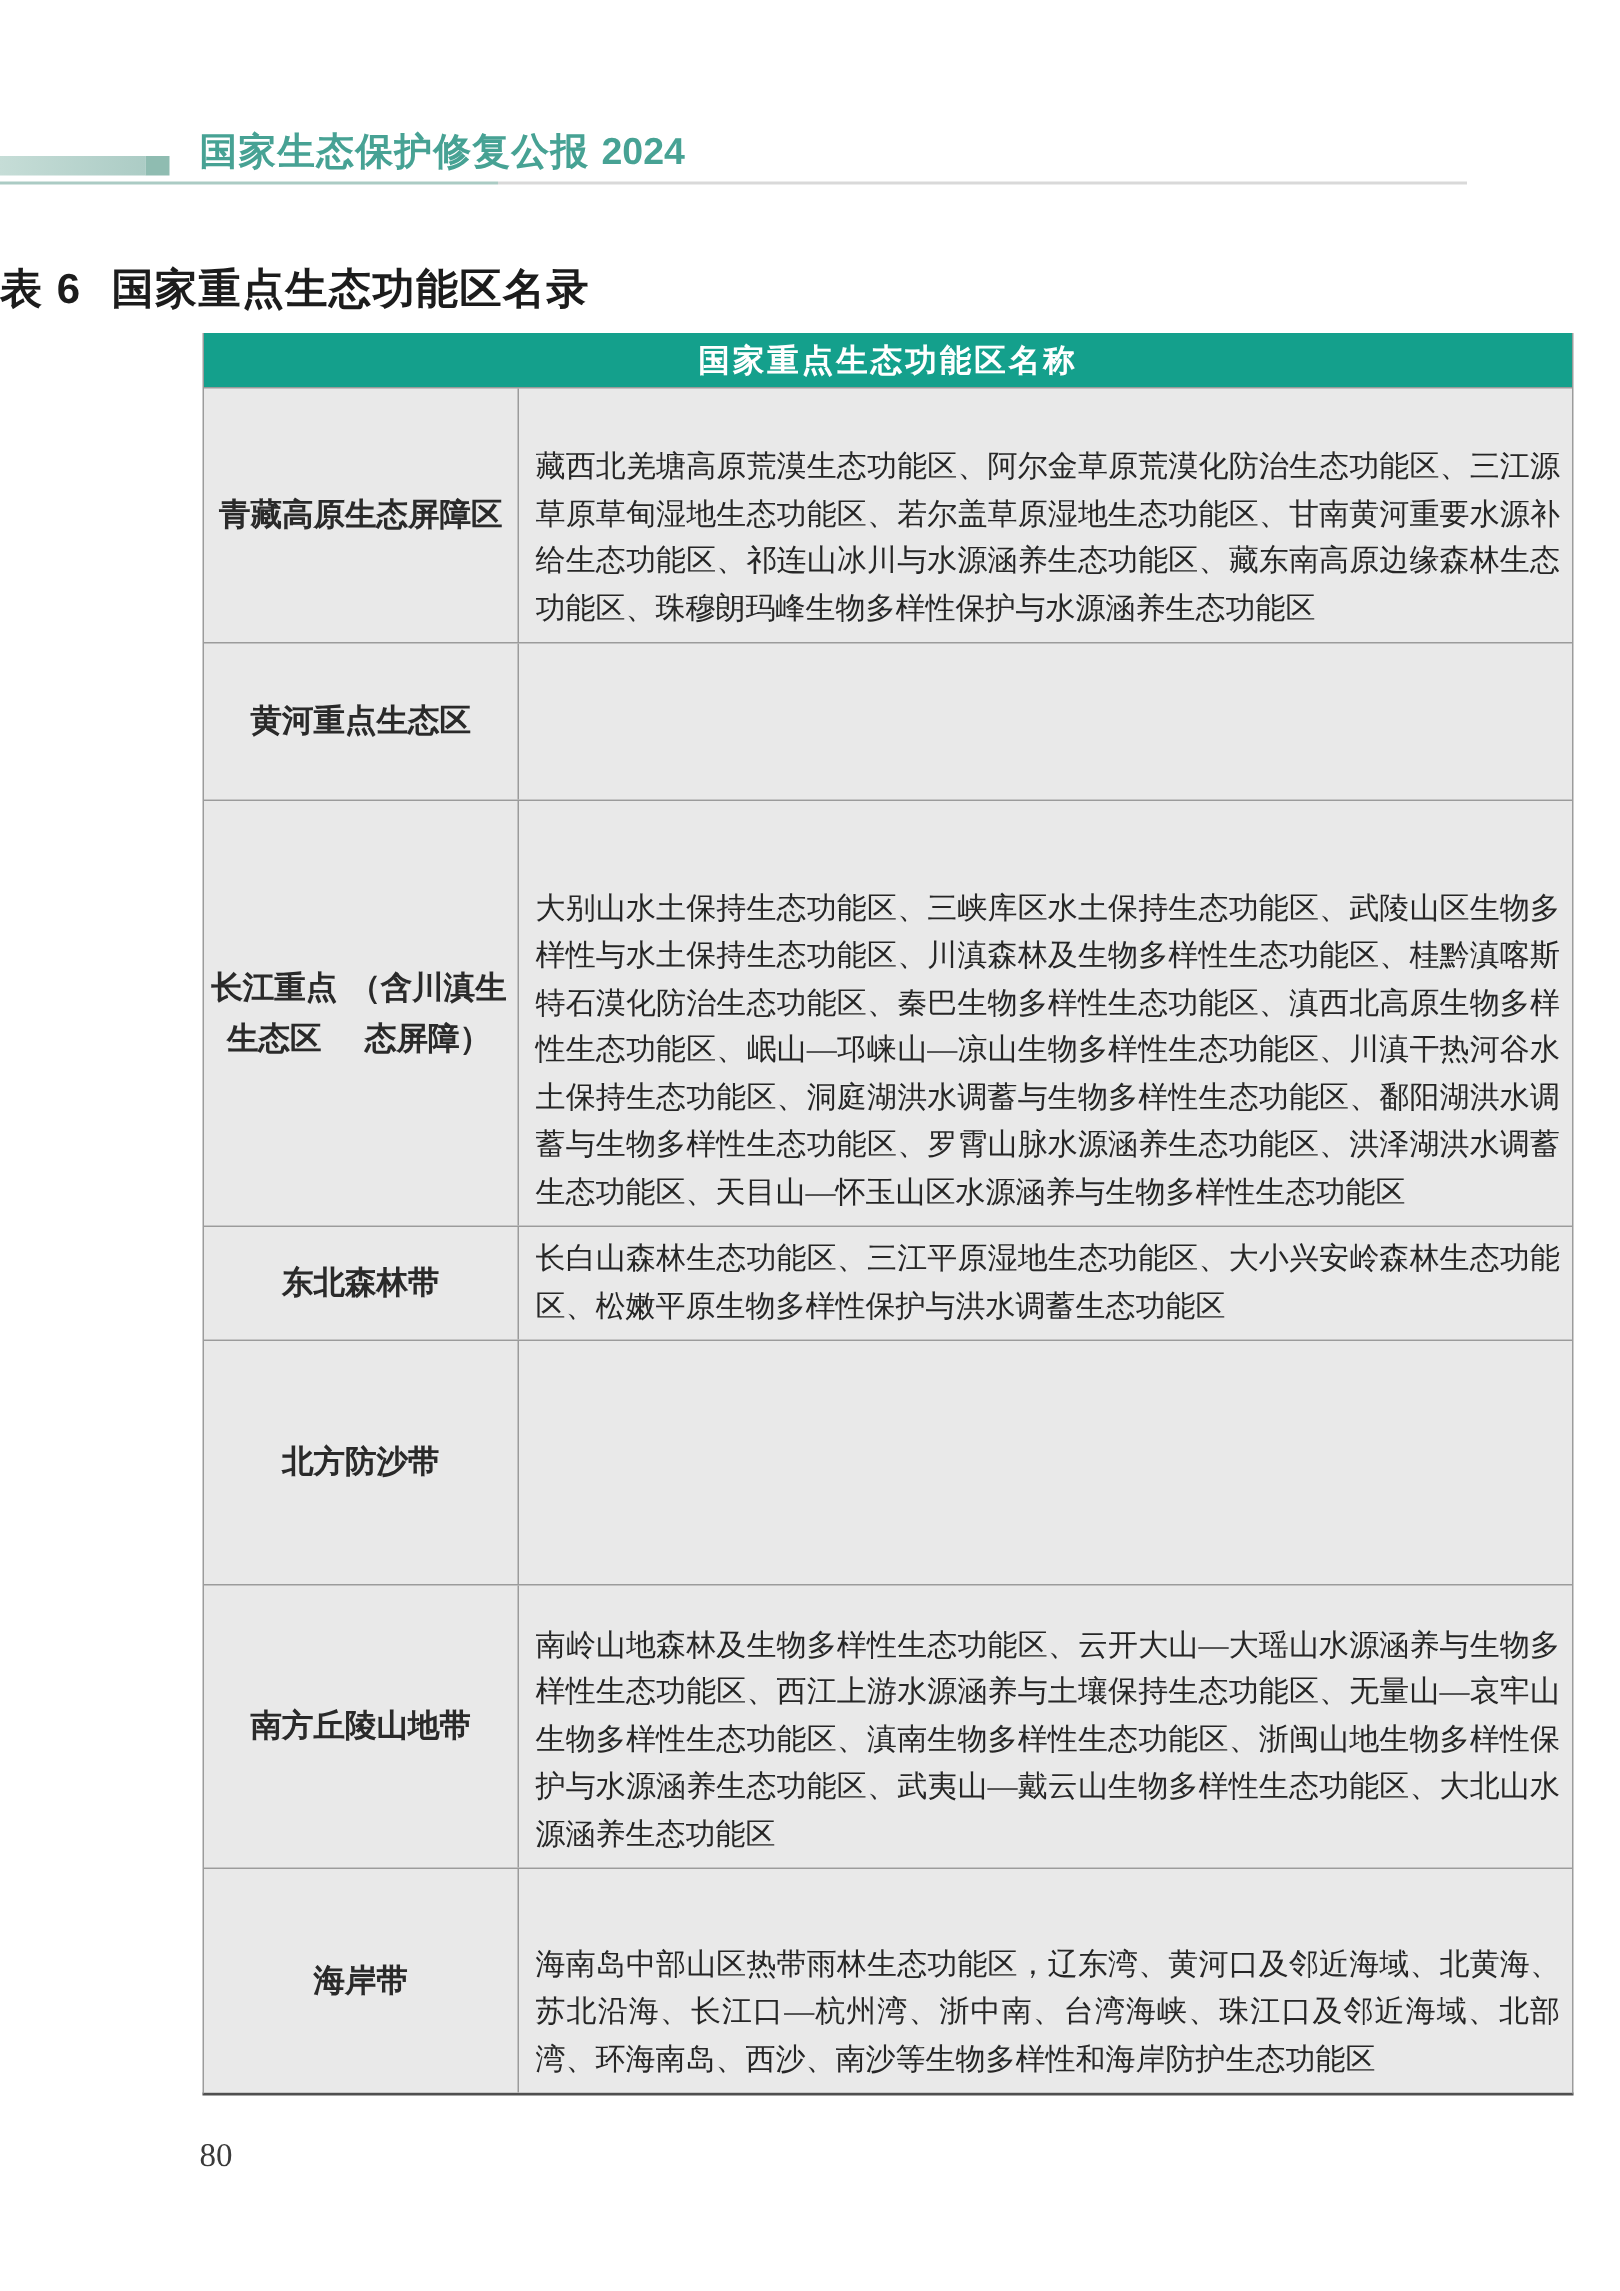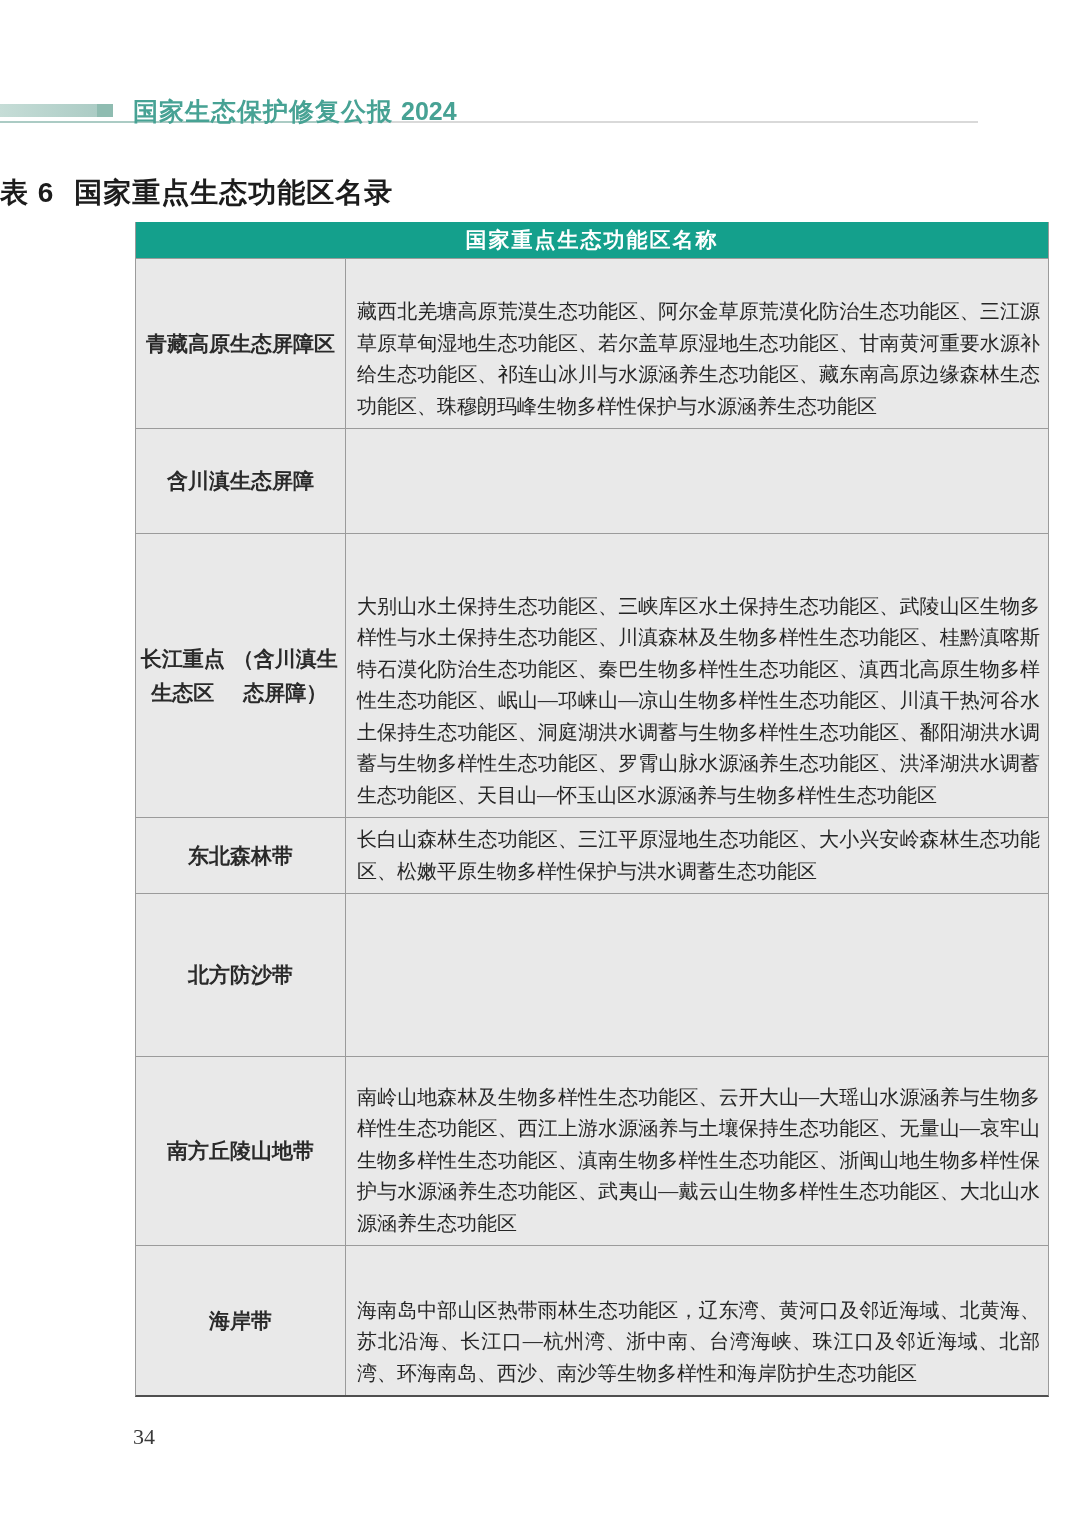--- a/index.html
+++ b/index.html
@@ -13,21 +13,21 @@
   }
 
   
   .deco-bar   { position:absolute; left:0; top:104px; width:97px; height:13px;
                 background:linear-gradient(to right,#c6ddd7,#acccc5); }
   .deco-tip   { position:absolute; left:97px; top:104px; width:16px; height:13px;
                 background:#8fbcb1; }
   .rule-teal  { position:absolute; left:0; top:121px; width:332px; height:2px; background:#abcbc4; }
   .rule-gray  { position:absolute; left:332px; top:121px; width:646px; height:2px; background:#d9d9d9; }
   .doc-header {
-    position:absolute; left:133px; top:95px;
+    position:absolute; left:133px; top:84px;
     color:#47a294; font-size:25px; font-weight:bold;
     letter-spacing:1px; white-space:nowrap;
   }
   .doc-header .year { font-weight:600; letter-spacing:0; margin-left:8px;
                       font-family:"Liberation Sans","DejaVu Sans",sans-serif; }
 
   
   .caption {
     position:absolute; left:0; top:174px; width:1040px;
     text-align:left; font-size:28px; font-weight:bold; color:#1c1c1c;
@@ -104,21 +104,21 @@
         <span>青藏高原</span>
         <span>生态屏障区</span>
       </div>
       <div class="cnt">
         <p>藏西北羌塘高原荒漠生态功能区、阿尔金草原荒漠化防治生态功能区、三江源草原草甸湿地生态功能区、若尔盖草原湿地生态功能区、甘南黄河重要水源补给生态功能区、祁连山冰川与水源涵养生态功能区、藏东南高原边缘森林生态功能区、珠穆朗玛峰生物多样性保护与水源涵养生态功能区</p>
       </div>
     </div>
 
     <div class="trow h-r2">
       <div class="cat">
-        <span>含川滇生态屏障</span>
+        <span>黄河重点生态区</span>
       </div>
     </div>
 
     <div class="trow h-r3">
       <div class="cat">
         <span>长江重点生态区</span>
         <span>（含川滇生态屏障）</span>
       </div>
       <div class="cnt">
         <p>大别山水土保持生态功能区、三峡库区水土保持生态功能区、武陵山区生物多样性与水土保持生态功能区、川滇森林及生物多样性生态功能区、桂黔滇喀斯特石漠化防治生态功能区、秦巴生物多样性生态功能区、滇西北高原生物多样性生态功能区、岷山—邛崃山—凉山生物多样性生态功能区、川滇干热河谷水土保持生态功能区、洞庭湖洪水调蓄与生物多样性生态功能区、鄱阳湖洪水调蓄与生物多样性生态功能区、罗霄山脉水源涵养生态功能区、洪泽湖洪水调蓄生态功能区、天目山—怀玉山区水源涵养与生物多样性生态功能区</p>
@@ -156,15 +156,15 @@
       <div class="cat">
         <span>海岸带</span>
         <span></span>
       </div>
       <div class="cnt">
         <p>海南岛中部山区热带雨林生态功能区，辽东湾、黄河口及邻近海域、北黄海、苏北沿海、长江口—杭州湾、浙中南、台湾海峡、珠江口及邻近海域、北部湾、环海南岛、西沙、南沙等生物多样性和海岸防护生态功能区</p>
       </div>
     </div>
   </div>
 
-  <div class="page-no">34</div>
+  <div class="page-no">80</div>
 
 </div>
 
 </body></html>

